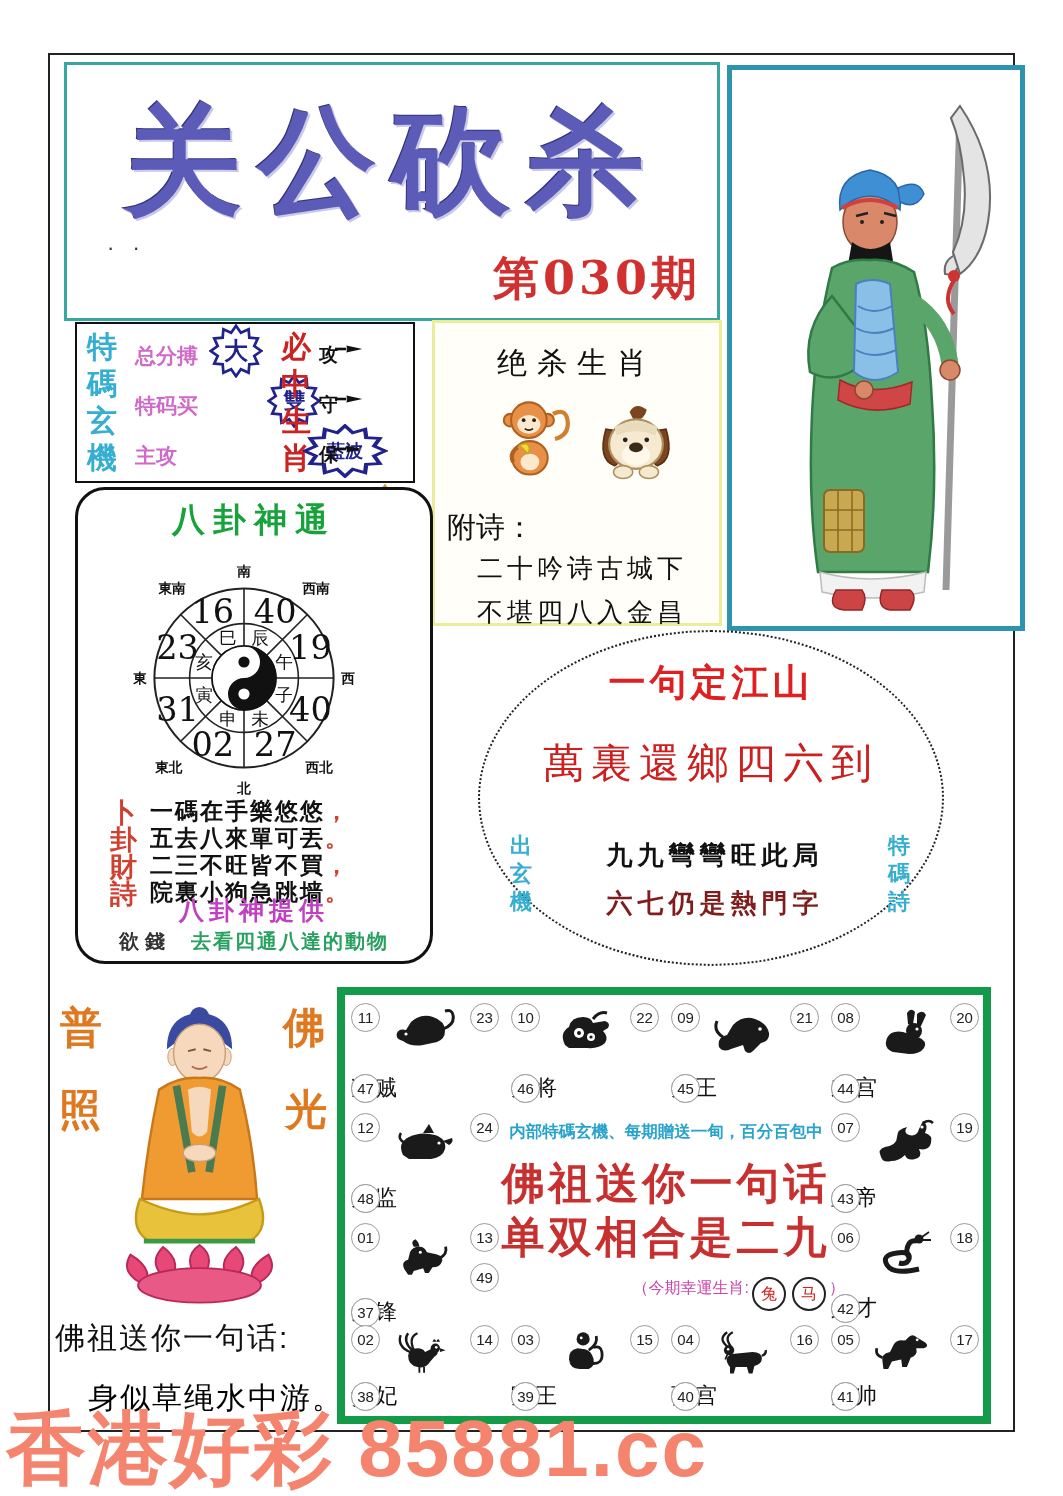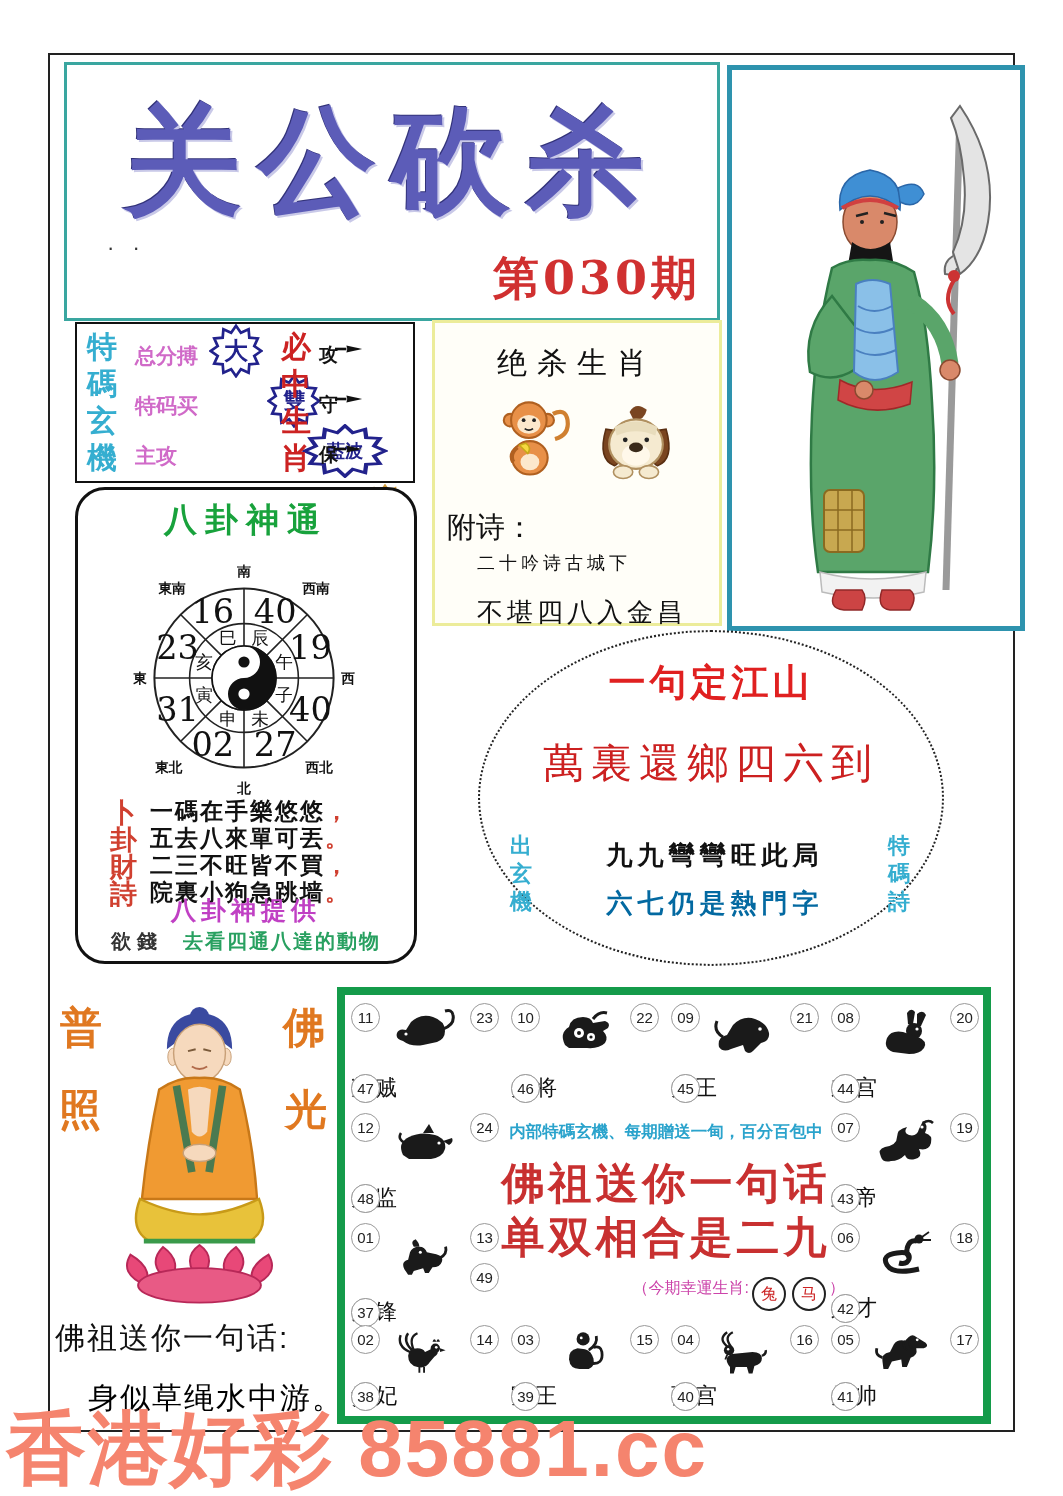--- a/index.html
+++ b/index.html
@@ -30,24 +30,24 @@
   .burst{position:relative;display:inline-block;}
   .burst svg{position:absolute;left:0;top:0;width:100%;height:100%;}
   .burst .btxt{position:absolute;left:0;top:0;width:100%;height:100%;display:flex;
                align-items:center;justify-content:center;font-weight:bold;}
   .burst.navy .btxt{color:#22228c;}
   .burst.gold .btxt{color:#222;}
   
   .juesha-box{left:432px;top:320px;width:284px;height:300px;border:3px solid #ecec9a;background:#fffef8;}
   .juesha-title{left:0;top:20px;width:100%;text-align:center;font-size:30px;letter-spacing:10px;color:#111;}
   .fushi{left:12px;top:185px;font-size:29px;color:#111;}
-  .jline1{left:42px;top:228px;font-size:18px;letter-spacing:4px;color:#111;}
+  .jline1{left:42px;top:228px;font-size:26px;letter-spacing:4px;color:#111;}
   .jline2{left:42px;top:272px;font-size:26px;letter-spacing:4px;color:#111;}
   
-  .bagua-box{left:75px;top:487px;width:336px;height:471px;border:3px solid #111;border-radius:30px;background:#fff;}
+  .bagua-box{left:75px;top:487px;width:336px;height:471px;border:3px solid #111;border-radius:30px;background:#fff;padding-left:16px;}
   .bagua-title{left:0;top:8px;width:100%;text-align:center;font-size:33px;font-weight:bold;
                letter-spacing:8px;color:#18a23c;}
   .bagua-sub{left:0;top:46px;width:100%;text-align:center;font-size:21px;color:#222;}
   .poem-title{left:32px;top:310px;}
   .poem-title span{font-size:27px;font-weight:bold;color:#d04030;line-height:27px;}
   .poem-lines{left:72px;top:308px;}
   .poem-lines .pl{font-size:23px;font-weight:bold;color:#111;line-height:27px;letter-spacing:2px;white-space:nowrap;}
   .poem-lines .p{color:#d04030;}
   .provider{left:0;top:404px;width:100%;text-align:center;font-size:25px;font-weight:bold;color:#c040c4;letter-spacing:5px;}
   .hintline{left:0;top:438px;width:100%;text-align:center;font-size:20px;font-weight:bold;white-space:nowrap;}
@@ -55,21 +55,21 @@
   .hintline .hg{color:#28a060;letter-spacing:2px;}
   
   .oval{left:478px;top:630px;width:462px;height:332px;border:2px dotted #222;border-radius:50%;background:#fff;}
   .oval-title{left:0;top:26px;width:100%;text-align:center;font-size:37px;font-weight:bold;color:#e02020;letter-spacing:4px;}
   .oval-main{left:0;top:104px;width:100%;text-align:center;font-size:41px;color:#cc2020;letter-spacing:7px;
              font-family:"DejaVu Serif",serif;}
   .oval-left{left:30px;top:200px;}
   .oval-left span,.oval-right span{font-size:22px;font-weight:bold;color:#35aed0;line-height:28px;}
   .oval-right{left:408px;top:200px;}
   .oval-l1{left:70px;top:206px;width:330px;text-align:center;font-size:26px;font-weight:bold;color:#111;letter-spacing:5px;}
-  .oval-l2{left:70px;top:254px;width:330px;text-align:center;font-size:26px;font-weight:bold;color:#0369a1;letter-spacing:5px;}
+  .oval-l2{left:70px;top:254px;width:330px;text-align:center;font-size:26px;font-weight:bold;color:#7f1d1d;letter-spacing:5px;}
   
   .green-box{left:337px;top:987px;width:654px;height:437px;border:8px solid #149b4a;background:#fff;box-sizing:border-box;}
   .zcell{position:absolute;width:148px;height:100px;}
   .nb{position:absolute;width:27px;height:27px;border:1px solid #999;border-radius:50%;
       display:flex;align-items:center;justify-content:center;font-size:15px;color:#222;background:#fff;}
   .nb.tl{left:0;top:0;} .nb.tr{right:0;top:0;}
   .zrow-bottom{position:absolute;left:0;right:0;bottom:0;display:flex;align-items:center;justify-content:space-between;}
   .zlabel{font-size:22px;color:#111;letter-spacing:2px;}
   .zicon{position:absolute;left:50%;top:2px;transform:translateX(-50%);}
   .promo{left:160px;top:126px;width:322px;text-align:center;font-size:16.5px;font-weight:bold;color:#2aa3cc;white-space:nowrap;}

